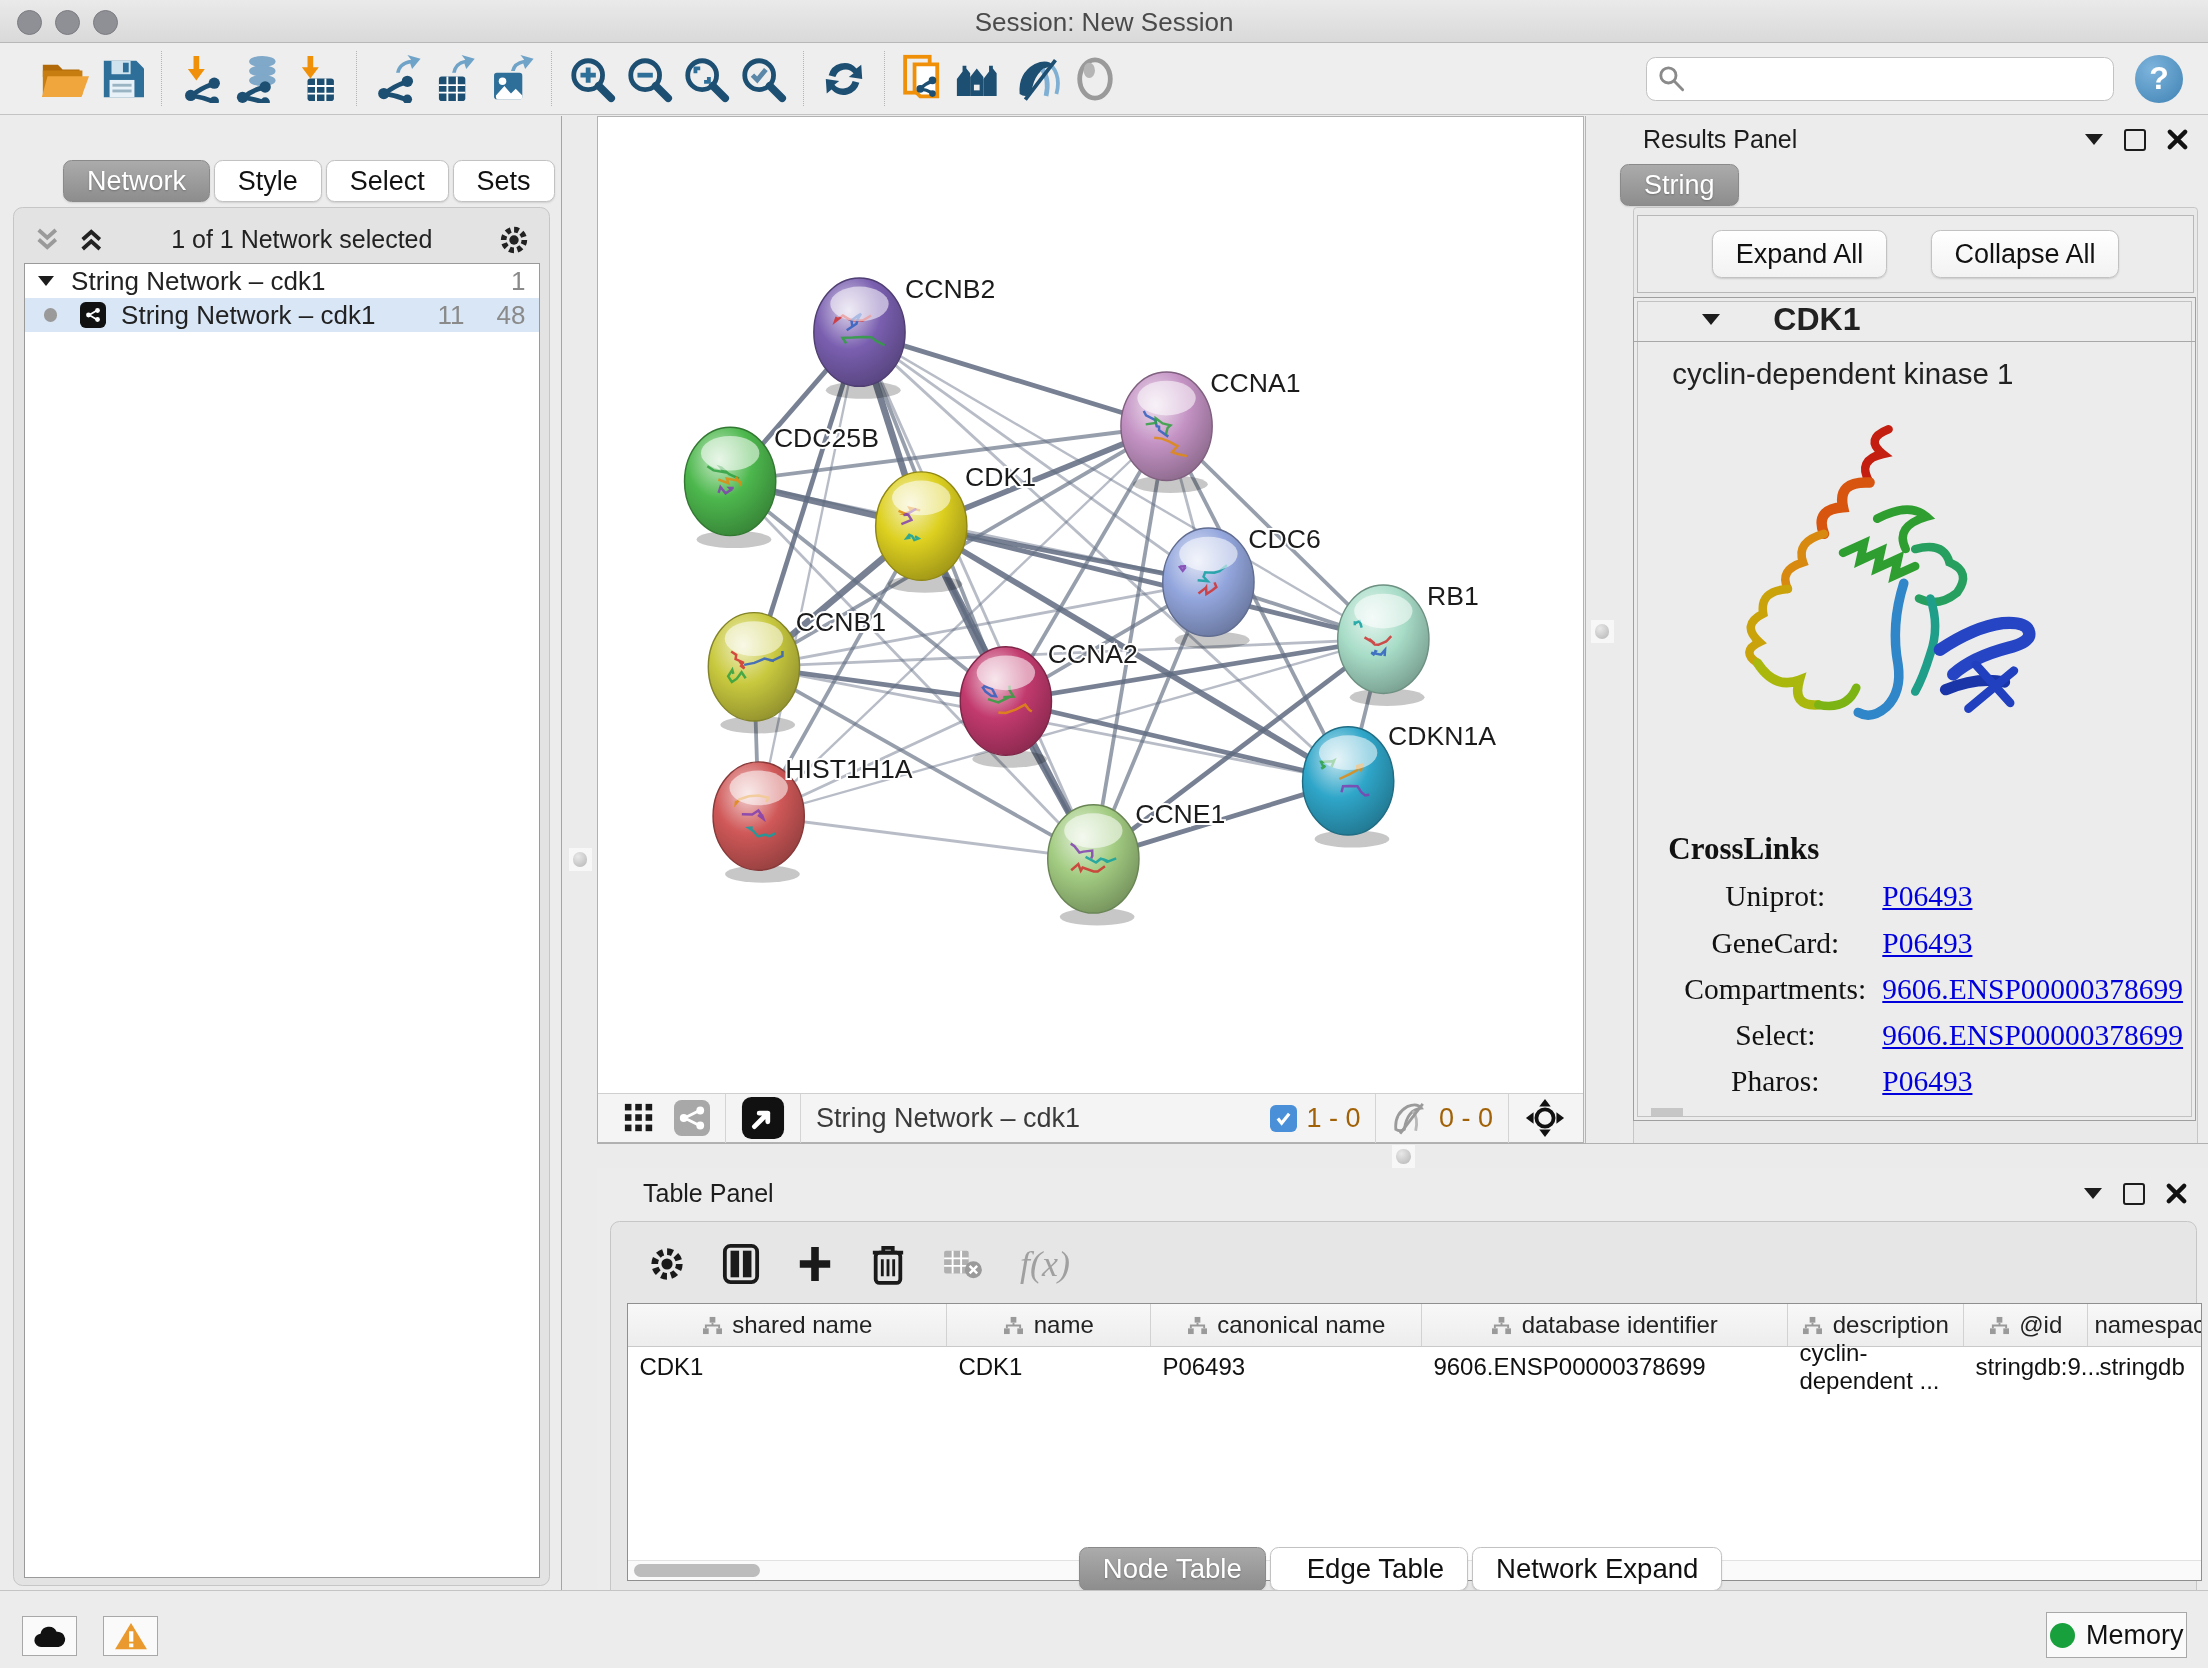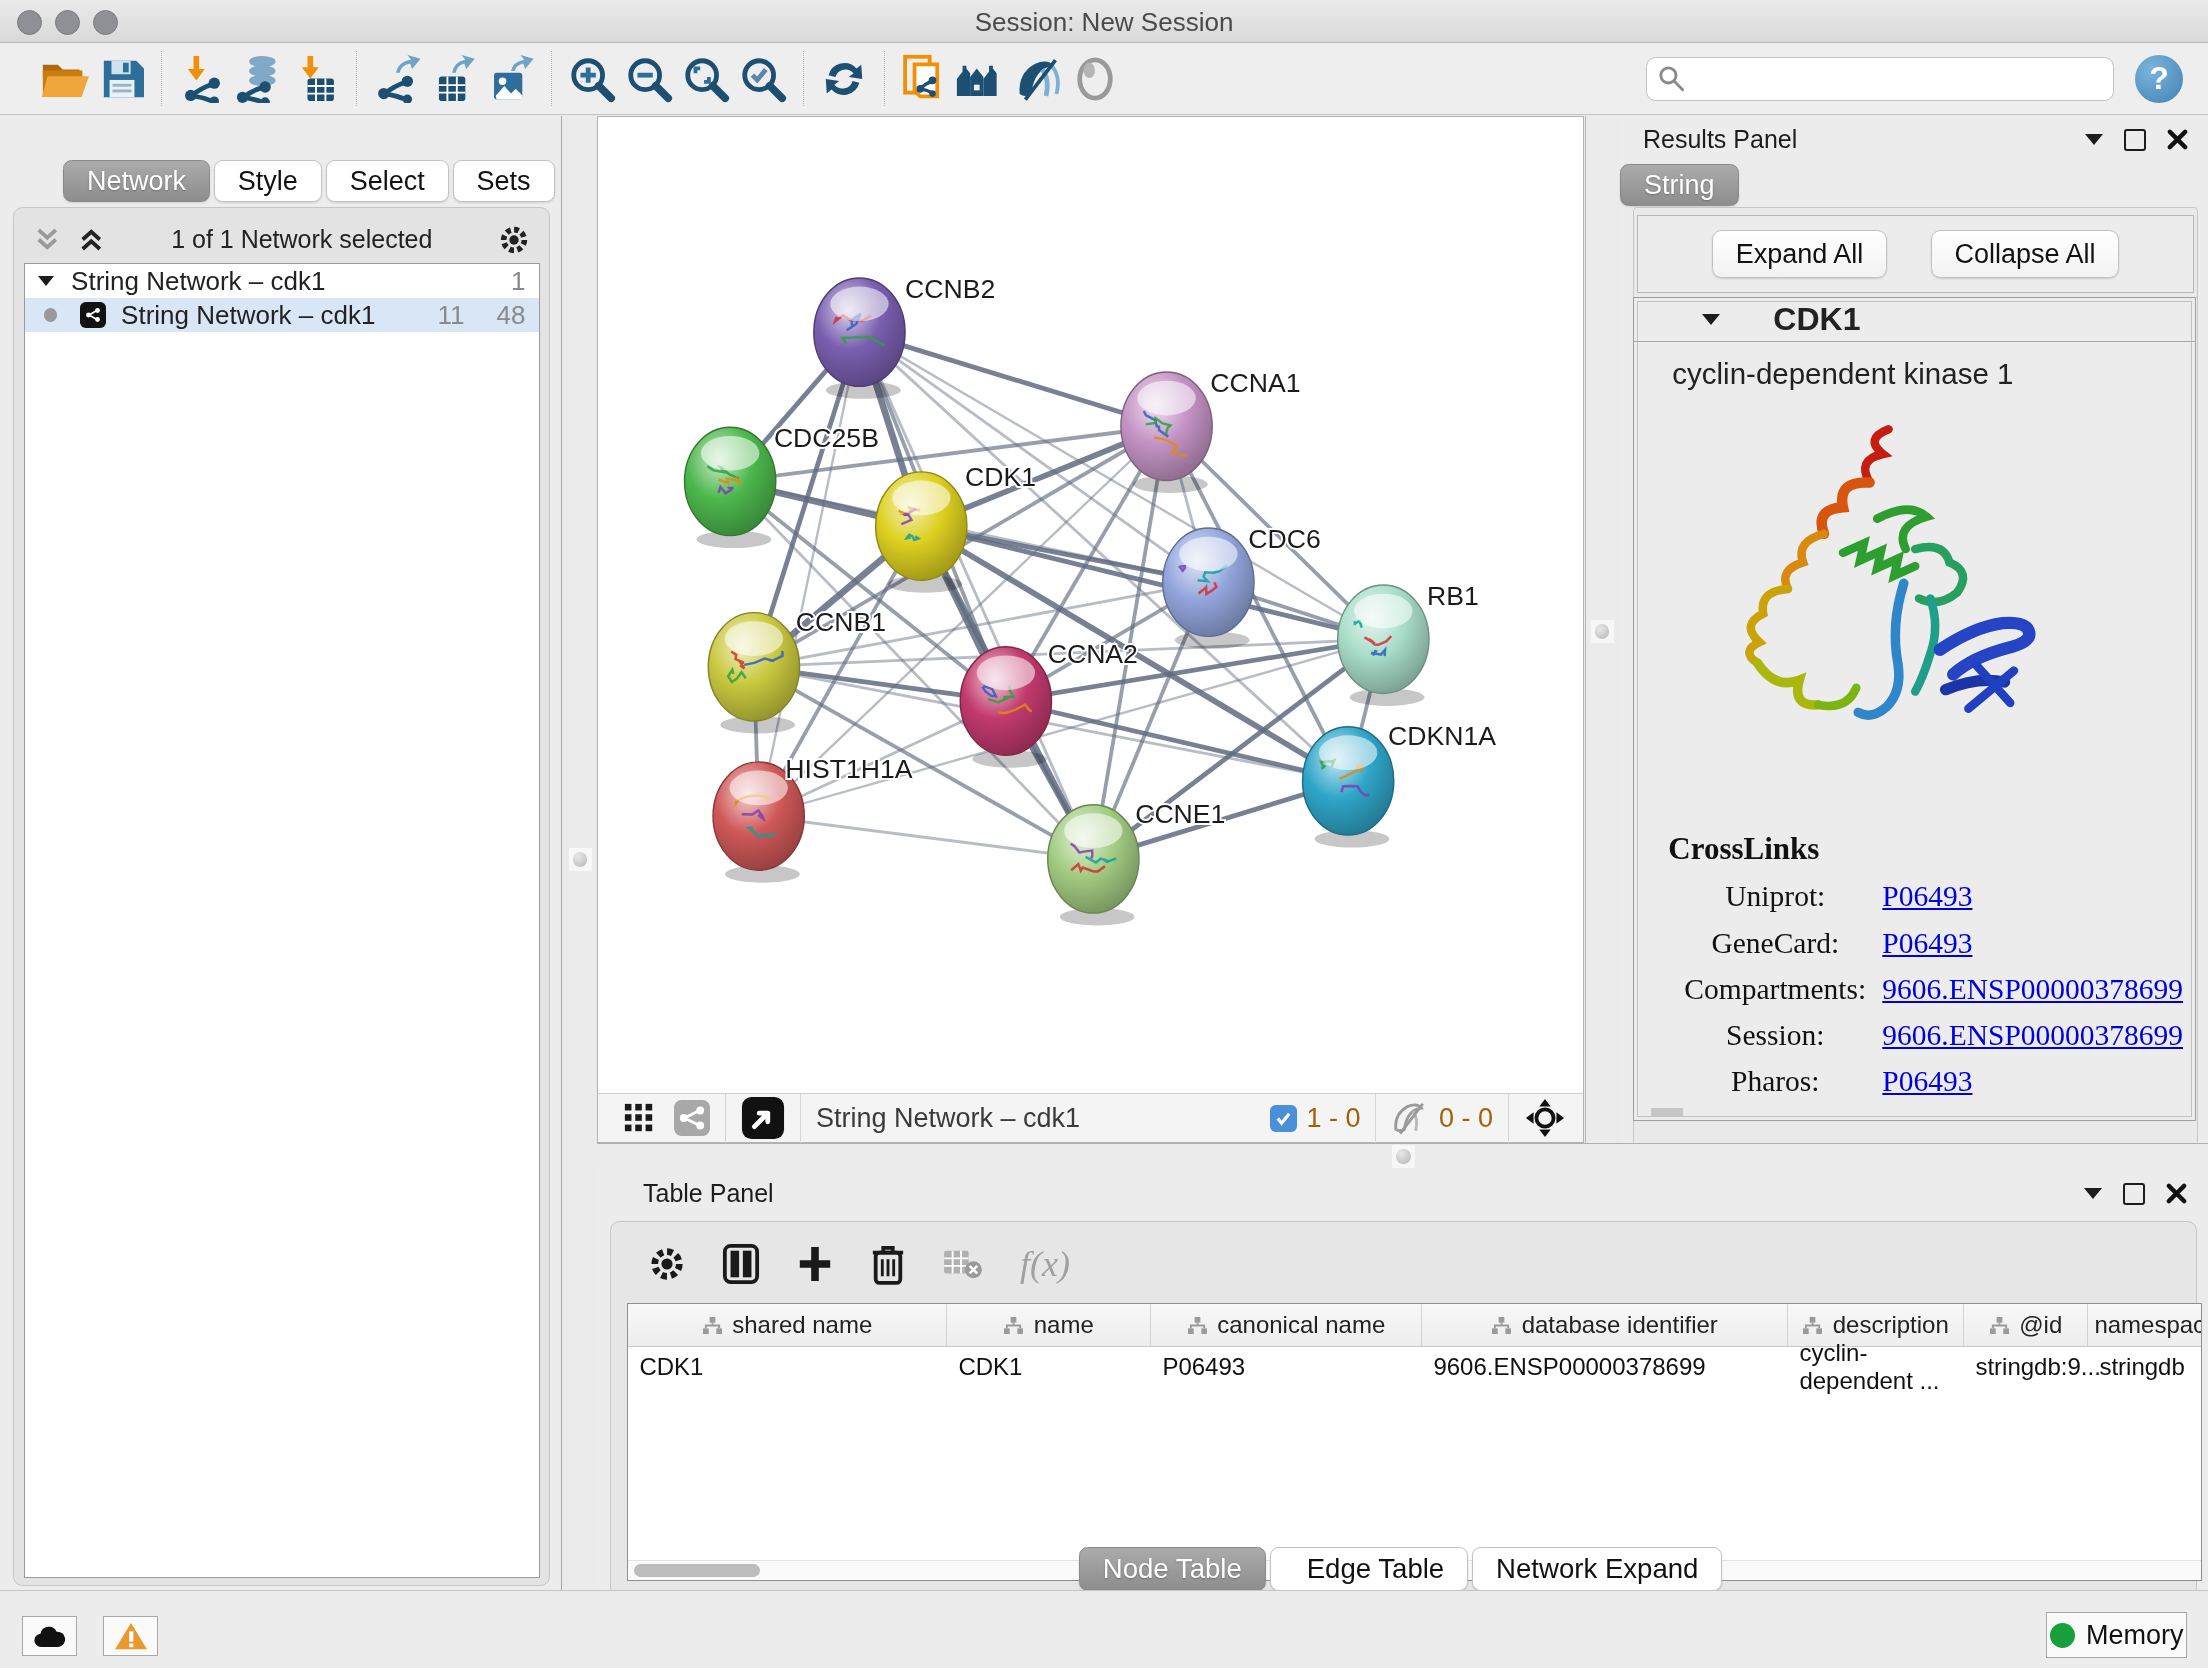--- a/index.html
+++ b/index.html
@@ -661,21 +661,21 @@
           </div>
           <div class="xl-row">
             <span class="lbl">GeneCard:</span>
             <a href="#">P06493</a>
           </div>
           <div class="xl-row">
             <span class="lbl">Compartments:</span>
             <a href="#">9606.ENSP00000378699</a>
           </div>
           <div class="xl-row">
-            <span class="lbl">Session:</span>
+            <span class="lbl">Select:</span>
             <a href="#">9606.ENSP00000378699</a>
           </div>
           <div class="xl-row">
             <span class="lbl">Pharos:</span>
             <a href="#">P06493</a>
           </div>
         </div>
     </div>
     <div style="position:absolute;left:17px;bottom:3.8px;width:32px;height:8.6px;background:#c6c6c6;"></div>
   </div>

